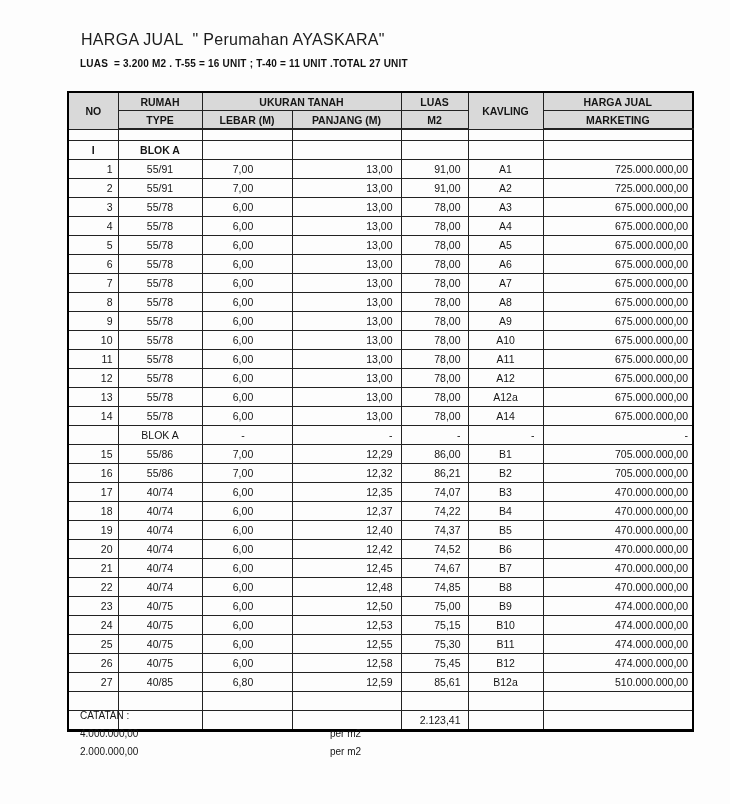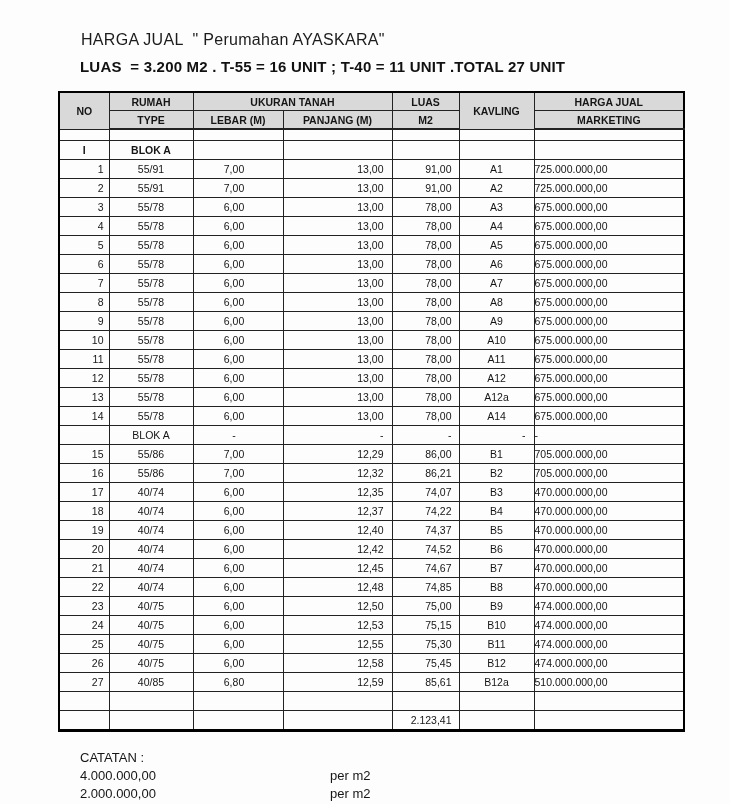--- a/index.html
+++ b/index.html
@@ -13,26 +13,26 @@
   }
   .page { position:absolute; inset:0; }
 
   .title {
     position:absolute; left:81px; top:31px;
     font-size:16px; color:#1c1c1c; letter-spacing:0.3px;
     white-space:pre;
   }
   .subtitle {
     position:absolute; left:80px; top:58px;
-    font-size:15px; font-weight:bold; color:#111;
+    font-size:10px; font-weight:bold; color:#111;
     letter-spacing:0.2px; white-space:pre;
   }
 
   table.price-table {
-    position:absolute; left:58px; top:91px;
+    position:absolute; left:67px; top:91px;
     width:625px;
     table-layout:fixed;
     border-collapse:collapse;
     font-size:10.5px;
     border:2px solid #000;
     border-bottom-width:3px;
   }
   .price-table th, .price-table td {
     border:1px solid var(--border, #222);
     overflow:hidden; white-space:nowrap;
@@ -47,27 +47,27 @@
 
   .price-table tbody td { height:18px; color:#151515; }
   .row-spacer1 td { height:10px !important; }
 
   td.c0 { text-align:right;  padding-right:5px; }
   td.c1 { text-align:center; }
   td.c2 { text-align:center;  padding-right:8px; }
   td.c3 { text-align:right;  padding-right:8px; }
   td.c4 { text-align:right;  padding-right:7px; }
   td.c5 { text-align:center; }
-  td.c6 {  padding-right:4px; }
+  td.c6 { text-align:right;  padding-right:4px; }
 
   .row-section td { font-weight:bold; }
   .row-section td.c0 { text-align:center; padding-right:0; }
   .row-dash td.c5 { text-align:right; padding-right:8px; }
 
-  .catatan { position:absolute; left:80px; top:749px; font-size:13px; color:#161616; }
+  .catatan { position:absolute; left:80px; top:707px; font-size:10px; color:#161616; }
   .cat-label { line-height:18px; font-weight:normal; }
   .cat-row { display:grid; grid-template-columns:250px 68px 1fr; line-height:18px; }
   .cat-value { }
   .cat-unit { }
 </style>
 </head>
 <body>
 
 <div class="page">
 

